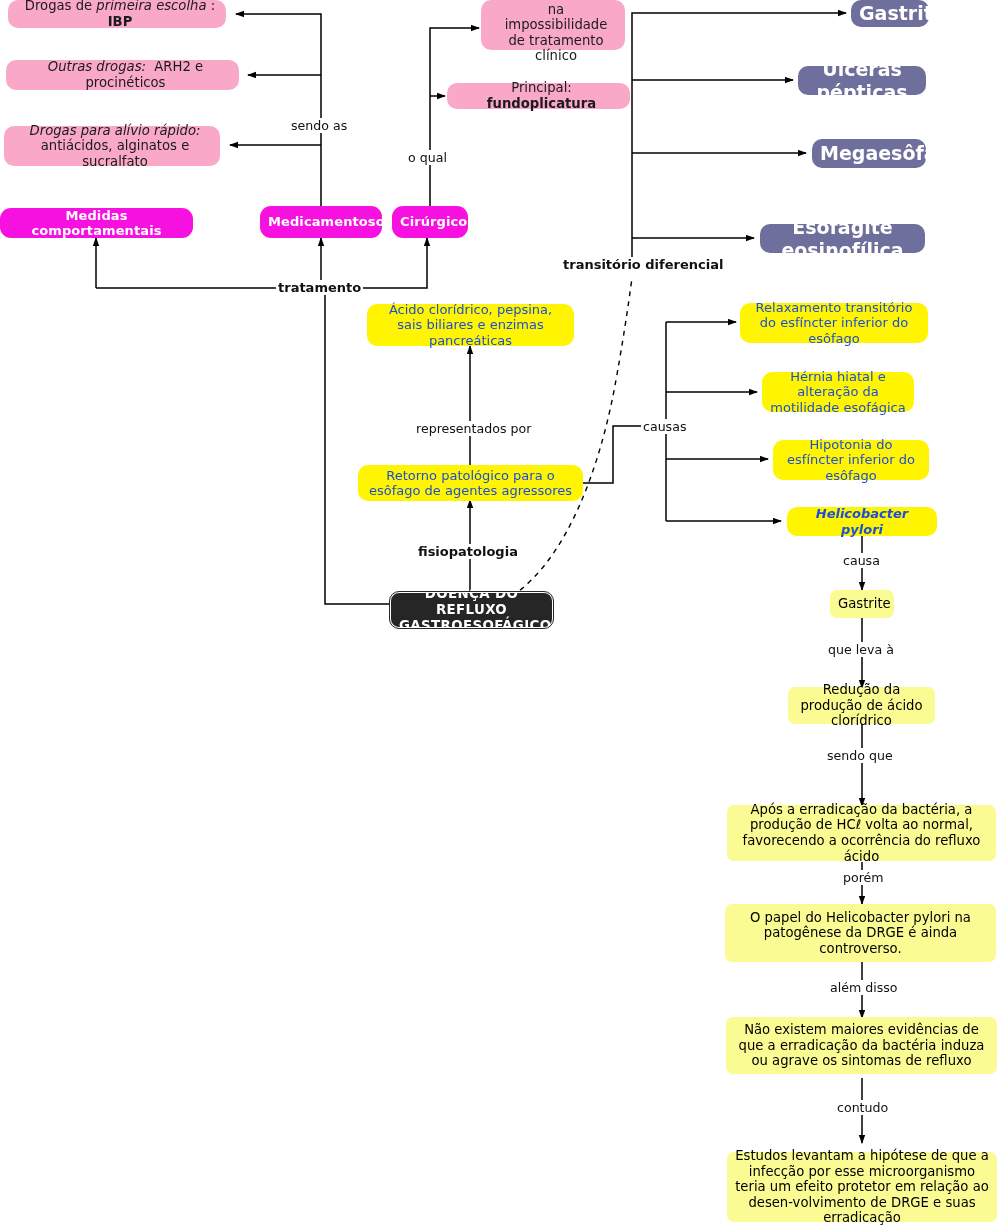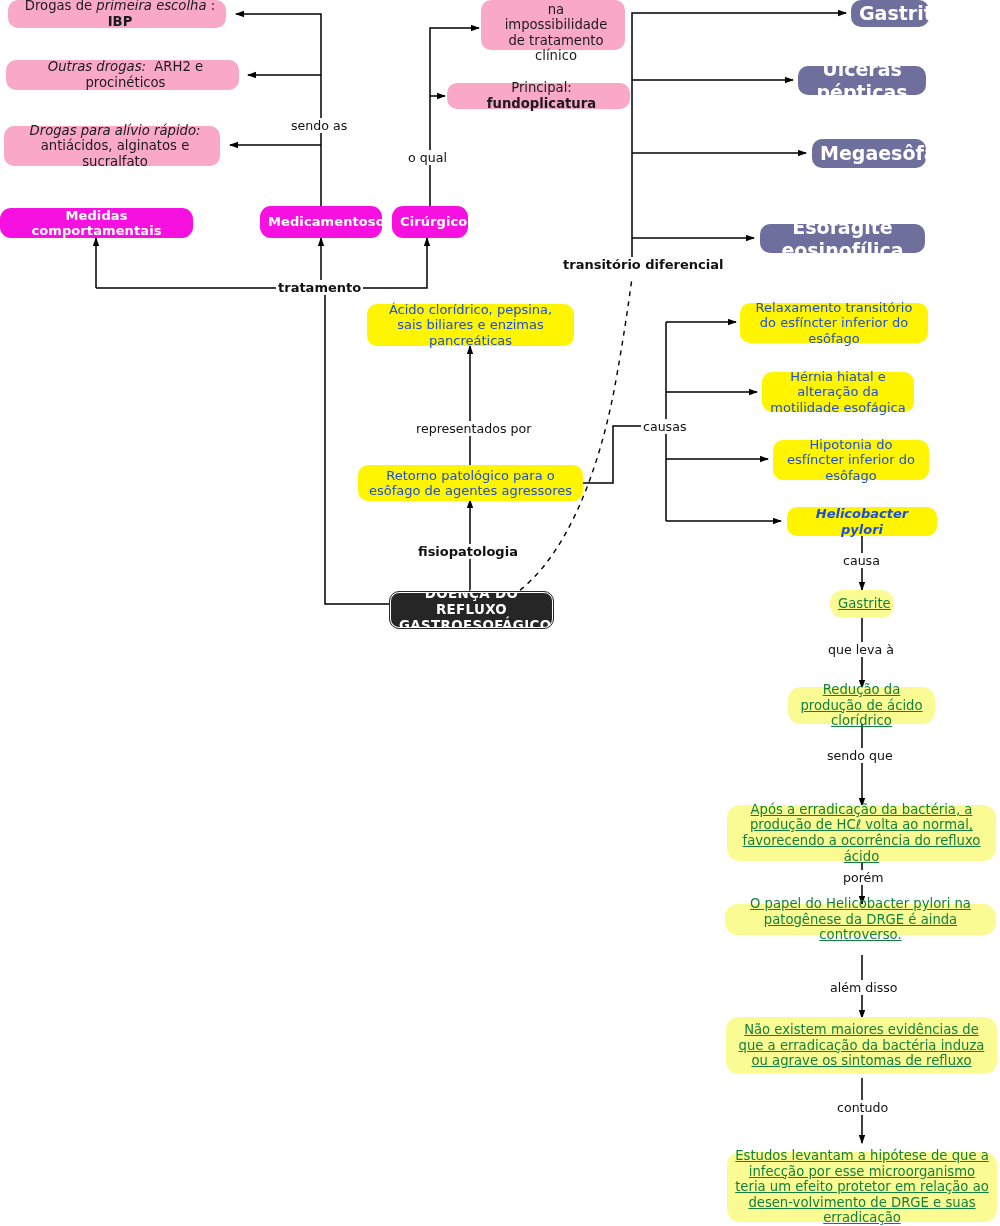--- a/index.html
+++ b/index.html
@@ -58,24 +58,23 @@
     border-radius:10px;
   }
   .yellow{
     background:#fff500;
     color:#1d4ed8;
     font-size:13px;
     border-radius:10px;
   }
   .lightyellow{
     background:#fbfb93;
-    color:#15803d;
+    color:#000000;
     font-size:13.2px;
-    border-radius:13px;
-    text-decoration:underline;
+    border-radius:7px;
   }
   .black{
     background:#262626;
     color:#ffffff;
     font-weight:bold;
     font-size:13.4px;
     border-radius:9px;
     letter-spacing:.35px;
     border:1.5px solid #ffffff;
     outline:1.5px solid #262626;
@@ -227,21 +226,21 @@
   </div>
 
   <div class="node lightyellow" style="left:788px;top:687px;width:147px;height:37px;">
     <span>Redução da produção de ácido clorídrico</span>
   </div>
 
   <div class="node lightyellow" style="left:727px;top:805px;width:269px;height:56px;">
     <span>Após a erradicação da bactéria, a produção de HCℓ volta ao normal, favorecendo a ocorrência do refluxo ácido</span>
   </div>
 
-  <div class="node lightyellow" style="left:725px;top:904px;width:271px;height:31px;">
+  <div class="node lightyellow" style="left:725px;top:904px;width:271px;height:58px;">
     <span>O papel do Helicobacter pylori na patogênese da DRGE é ainda controverso.</span>
   </div>
 
   <div class="node lightyellow" style="left:726px;top:1017px;width:271px;height:57px;">
     <span>Não existem maiores evidências de que a erradicação da bactéria induza ou agrave os sintomas de refluxo</span>
   </div>
 
   <div class="node lightyellow" style="left:727px;top:1152px;width:270px;height:70px;">
     <span>Estudos levantam a hipótese de que a infecção por esse microorganismo teria um efeito protetor em relação ao desen-volvimento de DRGE e suas erradicação</span>
   </div>

